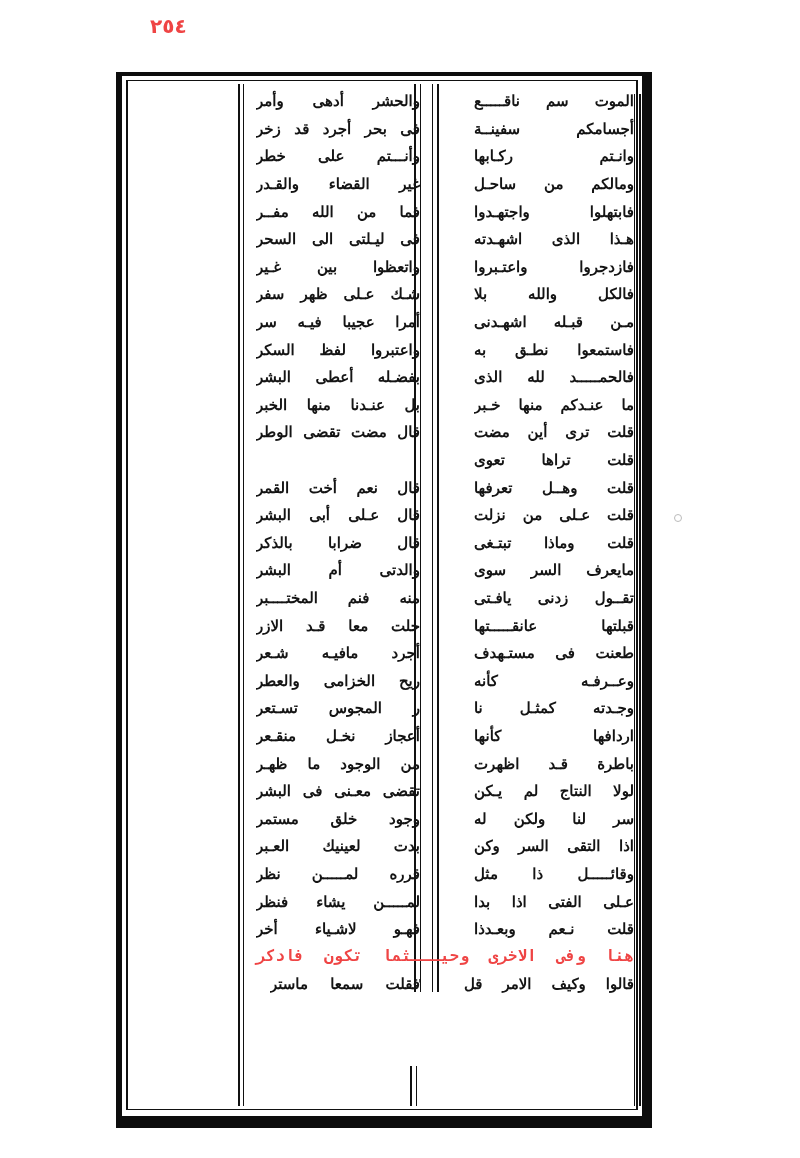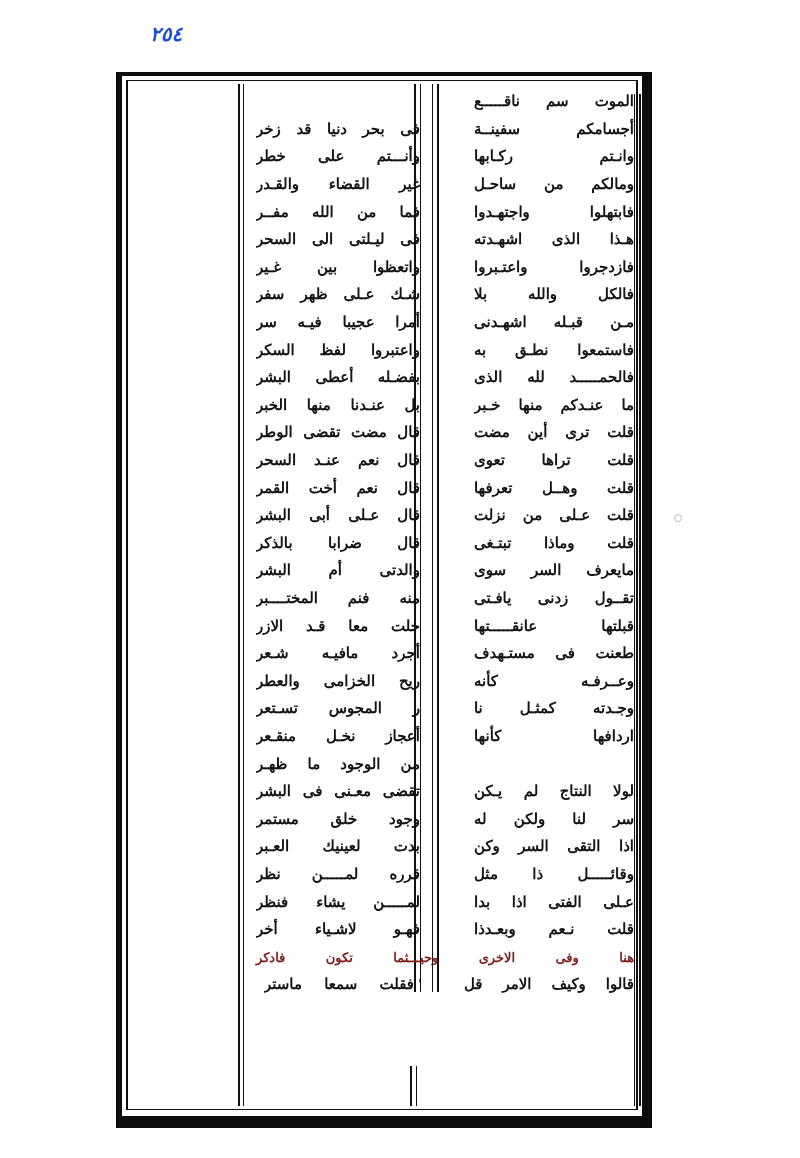--- a/index.html
+++ b/index.html
@@ -11,26 +11,25 @@
       width: 800px;
       height: 1158px;
       position: relative;
       overflow: hidden;
       font-family: "DejaVu Sans", sans-serif;
       color: #111111;
     }
     .page-number {
       position: absolute;
       left: 150px;
-      top: 22px;
+      top: 14px;
       font-size: 20px;
       font-weight: bold;
       letter-spacing: 1px;
-      color: #1d4ed8;
-      font-style: italic;
+      color: #ef4444;
     }
     
     .outer-frame {
       position: absolute;
       left: 116px;
       top: 72px;
       width: 536px;
       height: 1056px;
       border-left: 6px solid #0d0d0d;
       border-right: 10px solid #0d0d0d;
@@ -100,25 +99,25 @@
       right: 228px;
       width: 164px;
     }
     .full-line {
       position: absolute;
       right: 14px;
       width: 378px;
       direction: rtl;
       text-align: justify;
       text-align-last: justify;
-      font-family: Liberation Serif, serif;
-      font-size: 13px;
+      font-family: Liberation Mono, monospace;
+      font-size: 16px;
       font-weight: bold;
       white-space: nowrap;
-      color: #7f1d1d;
+      color: #ef4444;
       line-height: 27px;
     }
     .mid-mark {
       position: absolute;
       left: 182px;
       font-size: 13px;
       font-family: "DejaVu Serif", serif;
     }
     .hole-dot {
       position: absolute;
@@ -149,24 +148,25 @@
   <div class="vbar" style="left:196px;height:908px;width:1px;"></div>
   <div class="vbar" style="left:201px;height:908px;"></div>
   <div class="vbar" style="left:398px;top:10px;height:1012px;width:1px;"></div>
   <div class="vbar" style="left:403px;top:10px;height:1012px;"></div>
   <div class="vbar" style="left:174px;top:982px;height:40px;"></div>
   <div class="vbar" style="left:180px;top:982px;height:40px;width:1px;"></div>
 
   <div class="columns" style="top:4px;">
     <div class="verse-row">
         <span class="hemistich first">الموت سم ناقـــــع</span>
+        <span class="hemistich second">والحشر أدهى وأمر</span>
       </div>
     <div class="verse-row">
         <span class="hemistich first">أجسامكم سفينــة</span>
-        <span class="hemistich second">فى بحر دنيا قد زخر</span>
+        <span class="hemistich second">فى بحر أجرد قد زخر</span>
       </div>
     <div class="verse-row">
         <span class="hemistich first">وانـتم ركـابها</span>
         <span class="hemistich second">وأنـــتم على خطر</span>
       </div>
     <div class="verse-row">
         <span class="hemistich second">غير القضاء والقـدر</span>
         <span class="hemistich first">ومالكم من ساحـل</span>
       </div>
     <div class="verse-row">
@@ -200,21 +200,20 @@
     <div class="verse-row">
         <span class="hemistich first">ما عنـدكم منها خـبر</span>
         <span class="hemistich second">بل عنـدنا منها الخبر</span>
       </div>
     <div class="verse-row">
         <span class="hemistich first">قلت ترى أين مضت</span>
         <span class="hemistich second">قال مضت تقضى الوطر</span>
       </div>
     <div class="verse-row">
         <span class="hemistich first">قلت تراها تعوى</span>
-        <span class="hemistich second">قال نعم عنـد السحر</span>
       </div>
     <div class="verse-row">
         <span class="hemistich first">قلت وهــل تعرفها</span>
         <span class="hemistich second">قال نعم أخت القمر</span>
       </div>
     <div class="verse-row">
         <span class="hemistich second">قال عـلى أبى البشر</span>
         <span class="hemistich first">قلت عـلى من نزلت</span>
       </div>
     <div class="verse-row">
@@ -243,20 +242,21 @@
       </div>
     <div class="verse-row">
         <span class="hemistich first">وجـدته كمثـل نا</span>
         <span class="hemistich second">ر المجوس تسـتعر</span>
       </div>
     <div class="verse-row">
         <span class="hemistich first">اردافها كأنها</span>
         <span class="hemistich second">أعجاز نخـل منقـعر</span>
       </div>
     <div class="verse-row">
+        <span class="hemistich first">باطرة قـد اظهرت</span>
         <span class="hemistich second">من الوجود ما ظهـر</span>
       </div>
     <div class="verse-row">
         <span class="hemistich first">لولا النتاج لم يـكن</span>
         <span class="hemistich second">تقضى معـنى فى البشر</span>
       </div>
     <div class="verse-row">
         <span class="hemistich first">سر لنا ولكن له</span>
         <span class="hemistich second">وجود خلق مستمر</span>
       </div>
@@ -276,18 +276,18 @@
         <span class="hemistich first">قلت نـعم وبعـدذا</span>
         <span class="hemistich second">فهـو لاشـياء أخر</span>
       </div>
 
     <div class="verse-row">
       <span class="full-line">هنا وفى الاخرى وحيـــثما تكون فادكر</span>
     </div>
     <div class="verse-row">
       <span class="hemistich first" style="width:170px;">قالوا وكيف الامر قل</span>
       <span class="mid-mark">'</span>
-      <span class="hemistich second" style="right:234px;width:150px;">فقلت سمعا ماستر</span>
+      <span class="hemistich second" style="right:228px;width:150px;">فقلت سمعا ماستر</span>
     </div>
   </div>
 </div>
 
 <div class="hole-dot"></div>
 
 </body></html>

